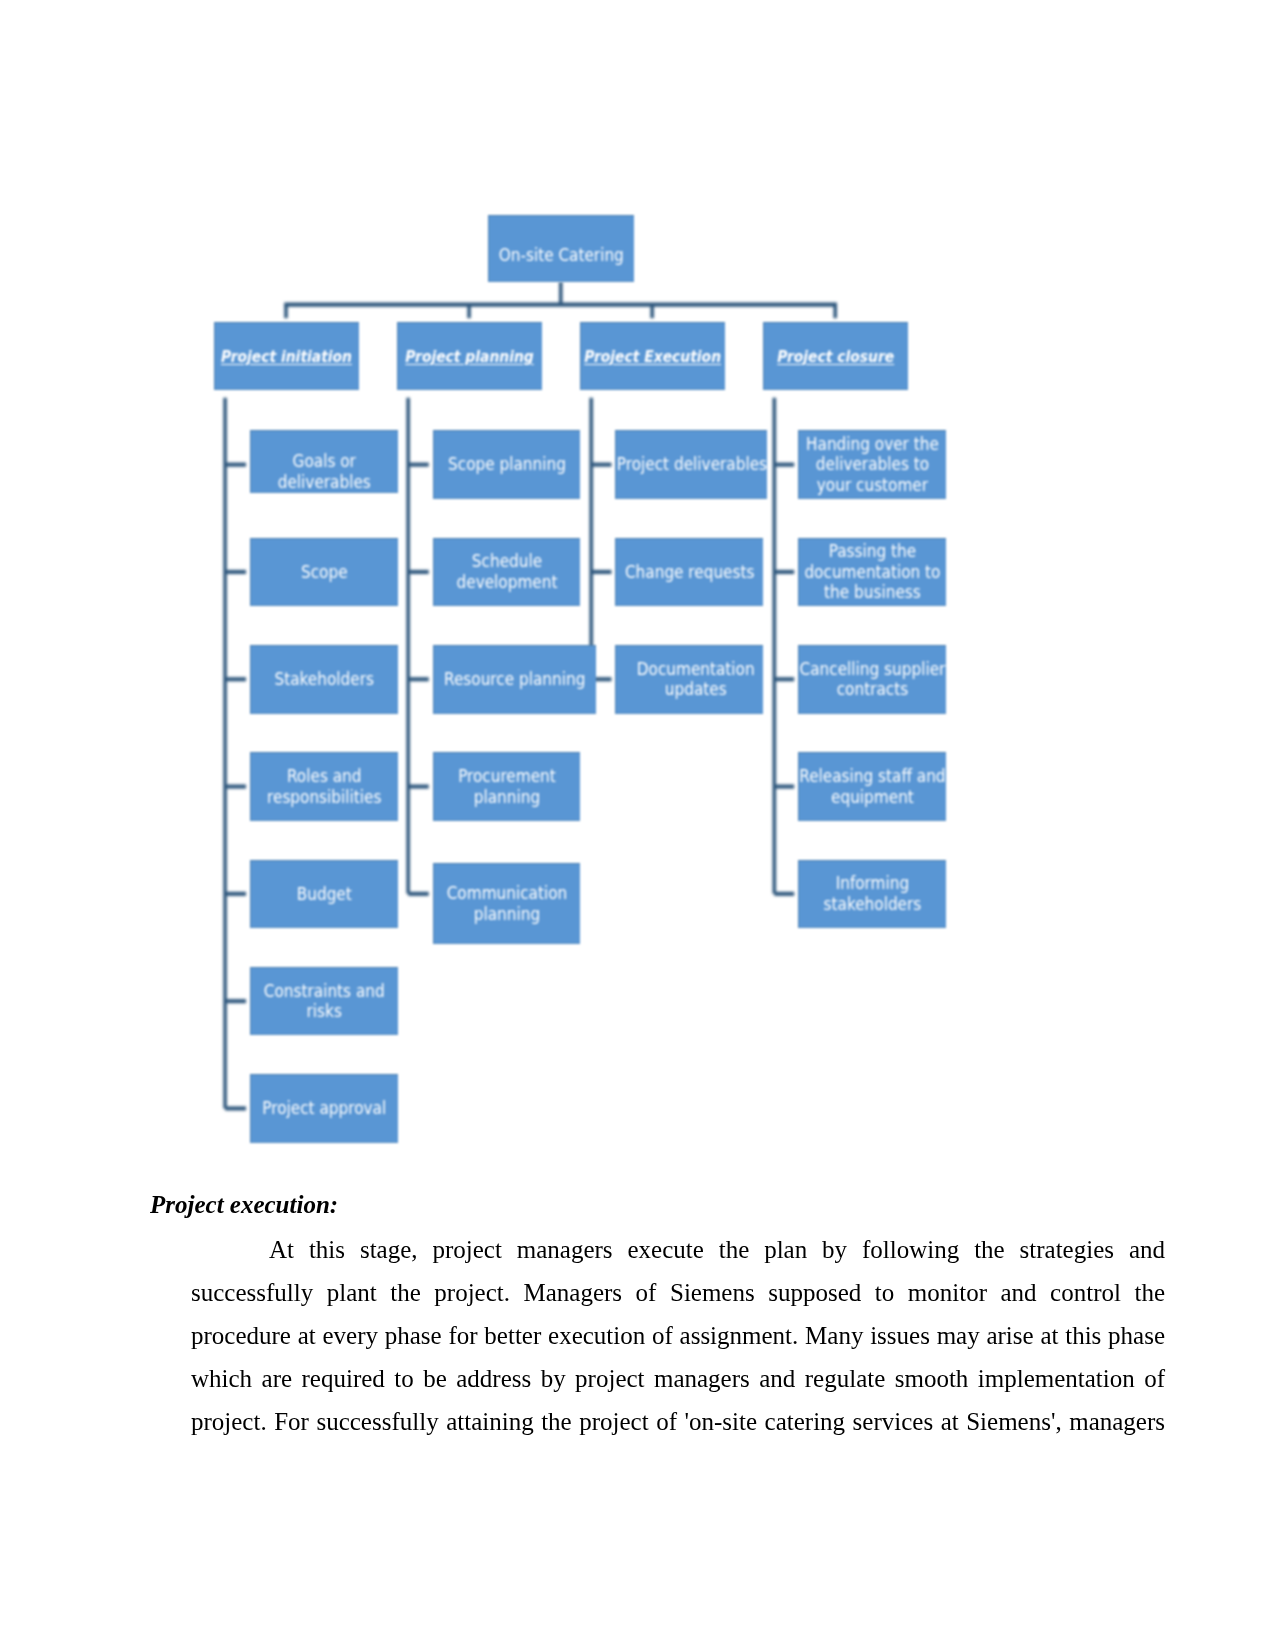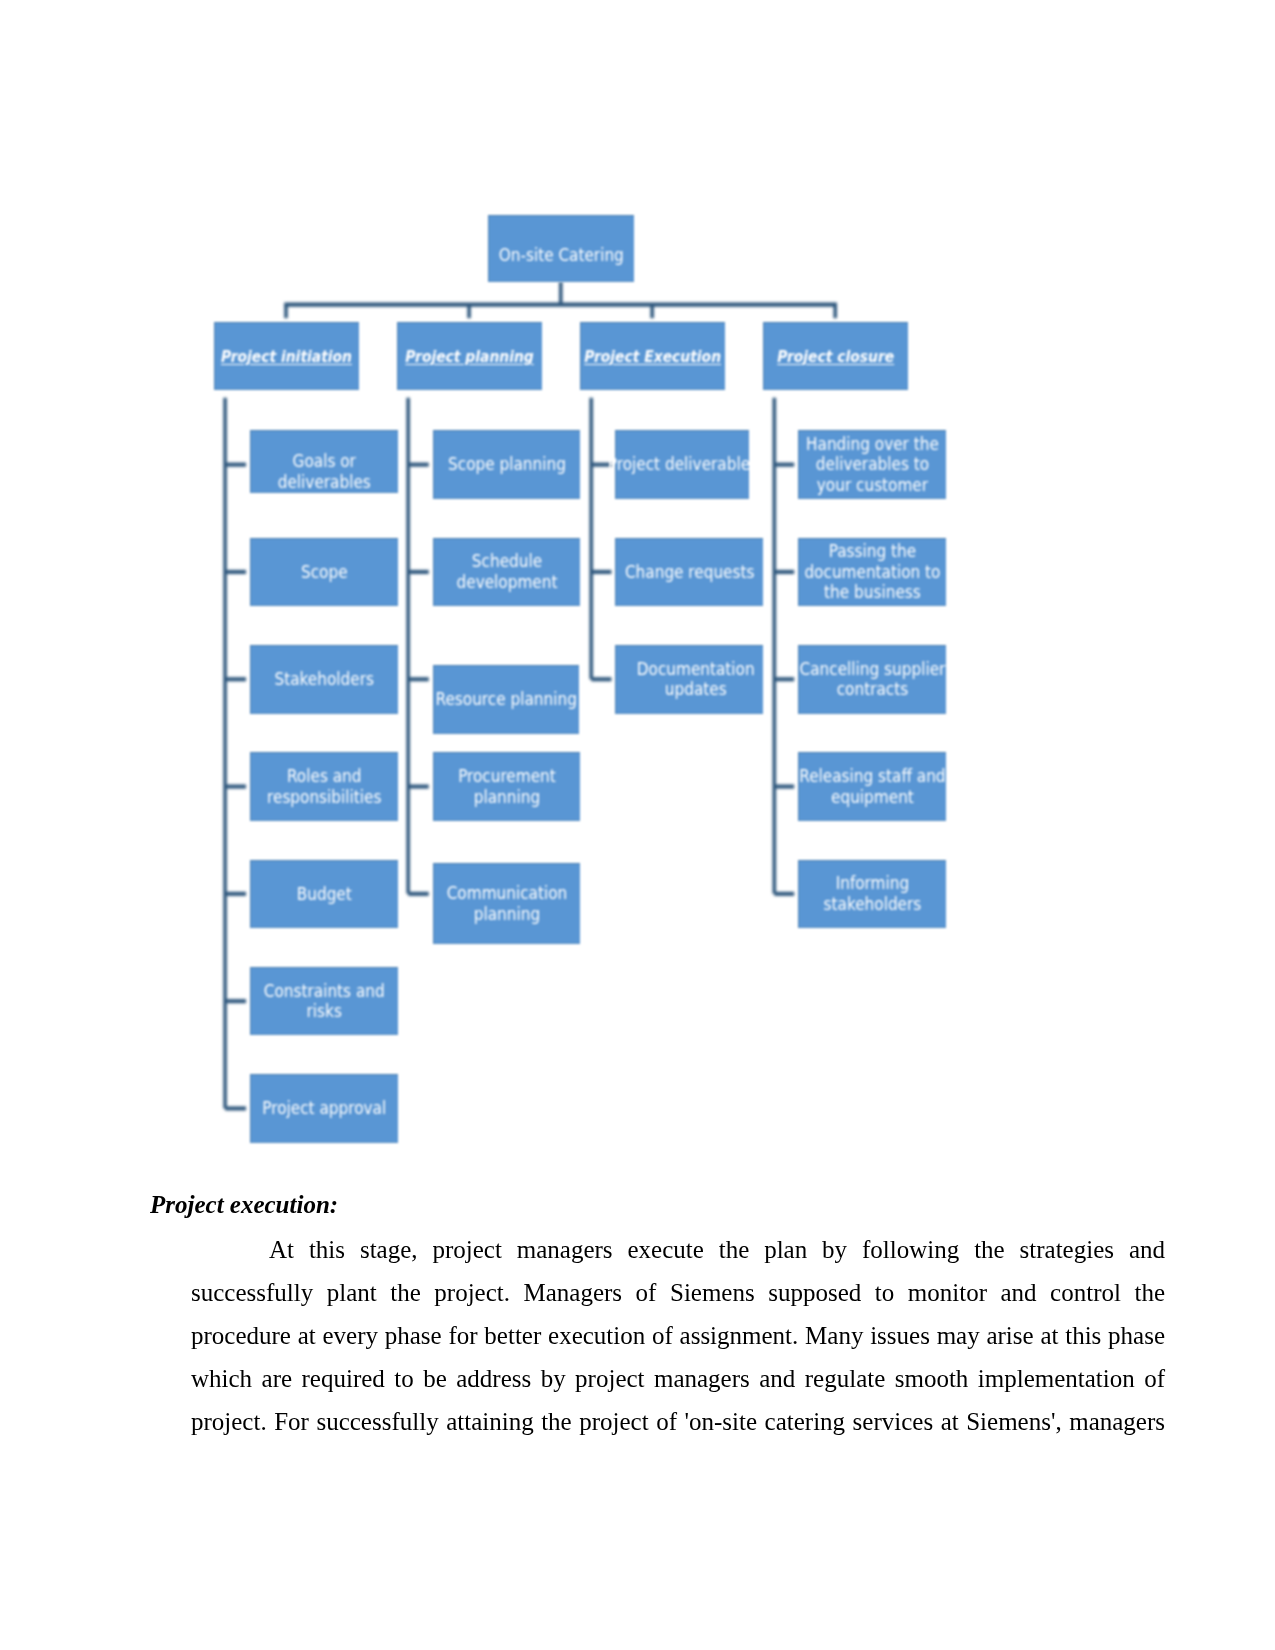--- a/index.html
+++ b/index.html
@@ -128,33 +128,33 @@
         <span>Project approval</span>
       </div>
 
     <div class="node lvl3" style="left: 432.73px; top: 430.4px; width: 147.5px; height: 68.5px;">
         <span>Scope planning</span>
       </div>
     <div class="node lvl3" style="left: 432.73px; top: 537.7px; width: 147.5px; height: 68.5px;">
         <span>Schedule
 development</span>
       </div>
-    <div class="node lvl3" style="left: 432.73px; top: 645px; width: 146px; height: 68.5px; margin-top: 20px;">
+    <div class="node lvl3" style="left: 432.73px; top: 645px; width: 163px; height: 68.5px;">
         <span>Resource planning</span>
       </div>
     <div class="node lvl3" style="left: 432.73px; top: 752.3px; width: 147.5px; height: 68.5px;">
         <span>Procurement
 planning</span>
       </div>
     <div class="node lvl3" style="left: 432.73px; top: 863px; width: 147.5px; height: 81px;">
         <span>Communication
 planning</span>
       </div>
 
-    <div class="node lvl3" style="left: 615.46px; top: 430.4px; width: 134px; height: 68.5px;">
+    <div class="node lvl3" style="left: 615.46px; top: 430.4px; width: 152px; height: 68.5px;">
         <span>Project deliverables</span>
       </div>
     <div class="node lvl3" style="left: 615.46px; top: 537.7px; width: 147.5px; height: 68.5px;">
         <span>Change requests</span>
       </div>
     <div class="node lvl3" style="left: 615.46px; top: 645px; width: 147.5px; height: 68.5px; padding-left: 12px;">
         <span>Documentation
 updates</span>
       </div>
 

